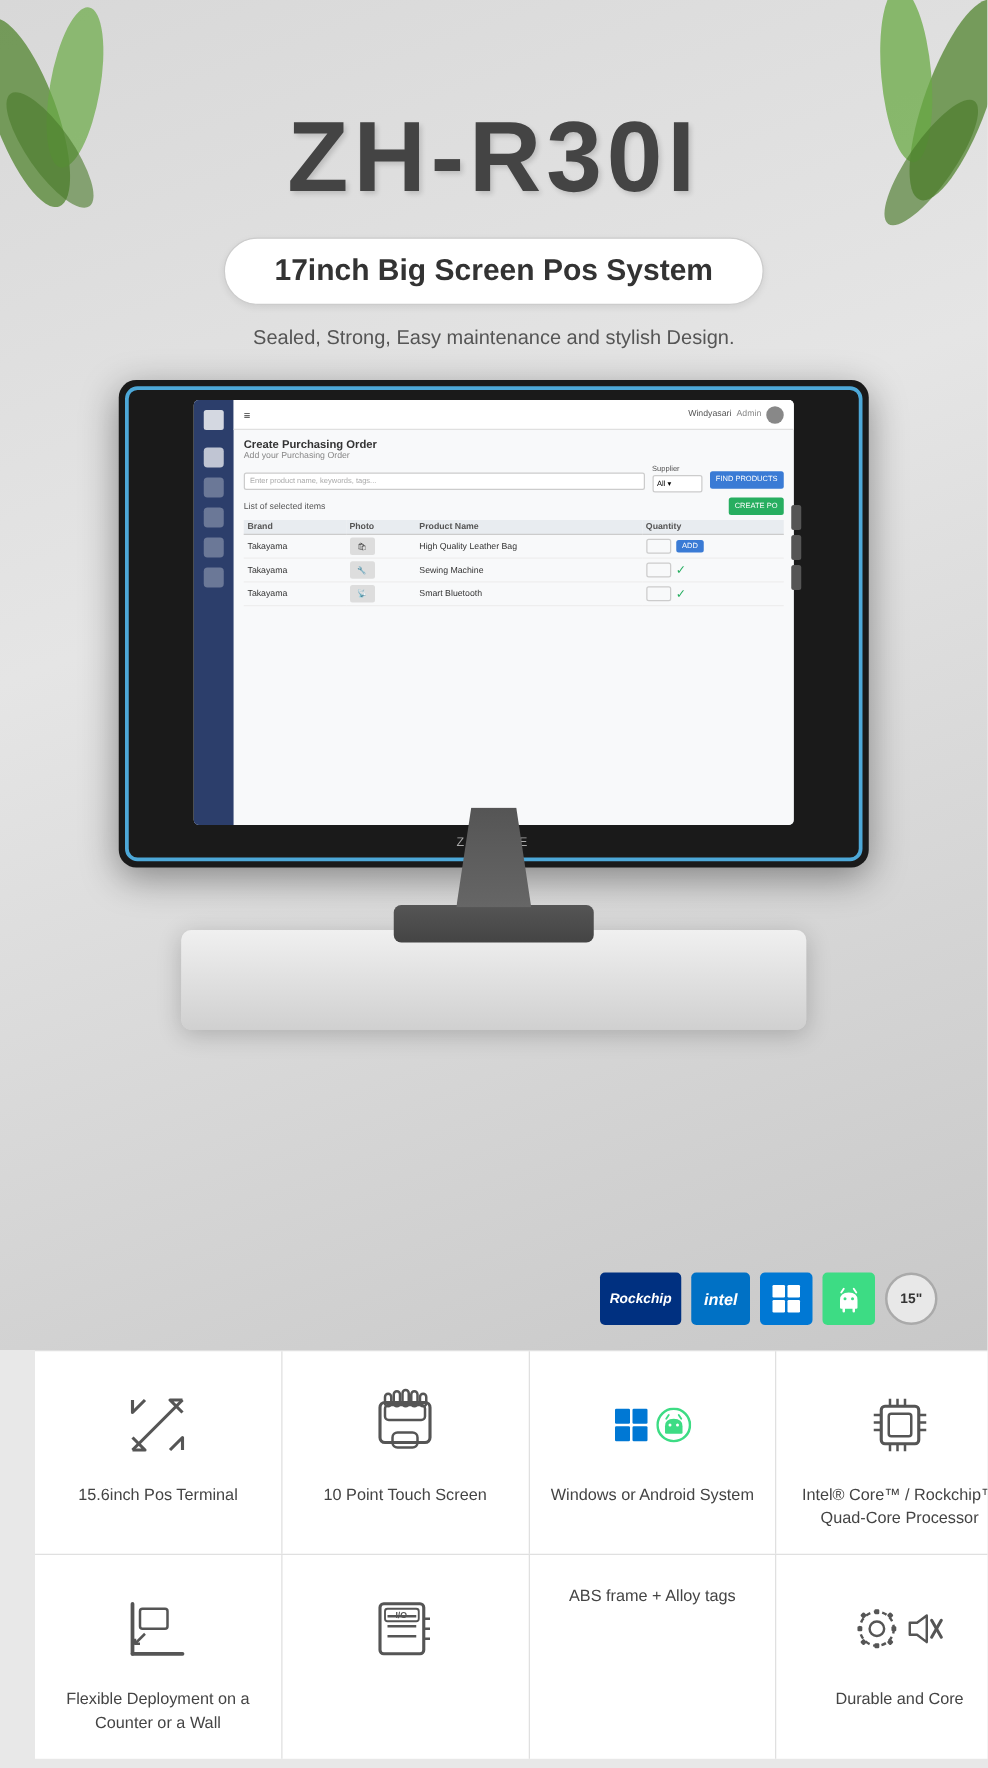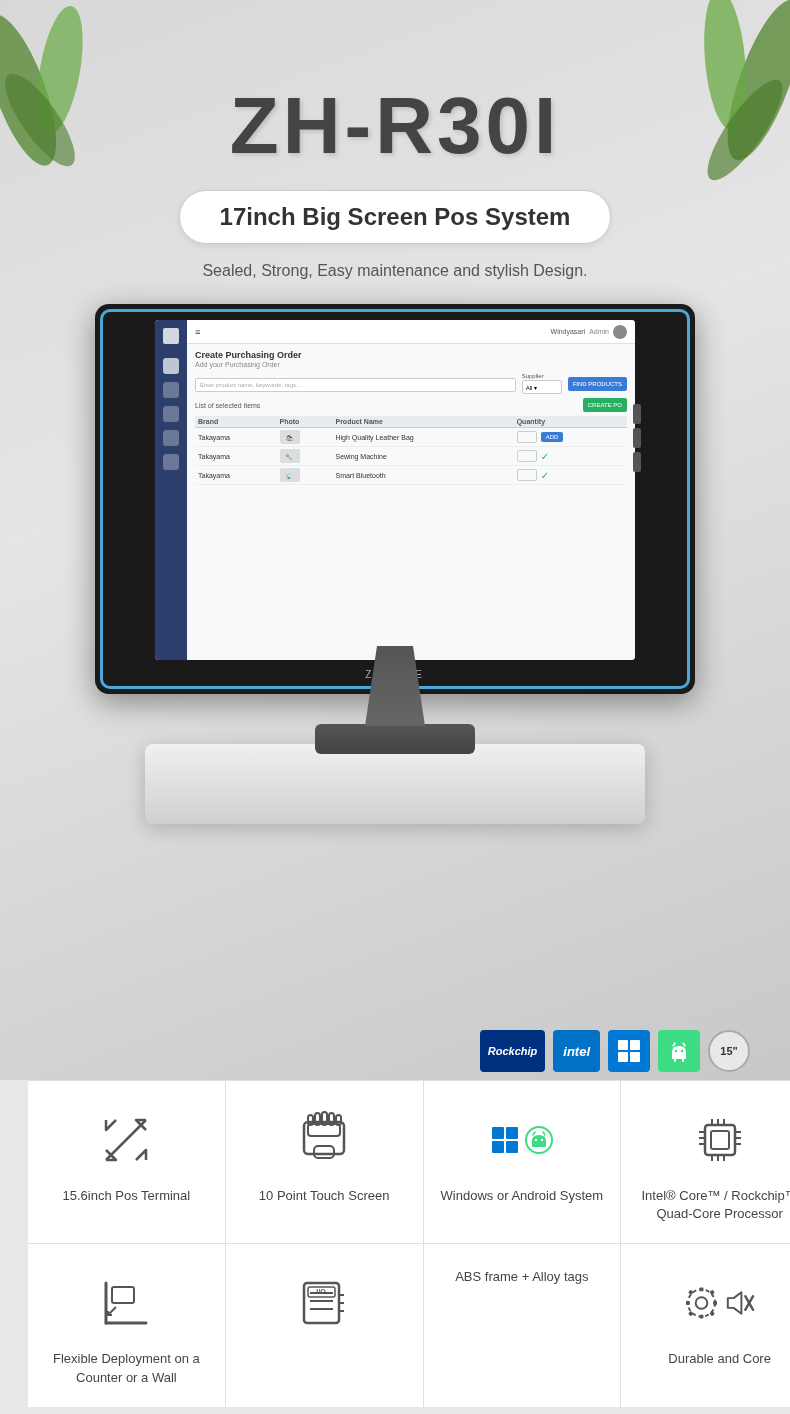--- a/index.html
+++ b/index.html
@@ -298,21 +298,21 @@
       width: 500px;
       height: 80px;
       background: linear-gradient(to bottom, #f0f0f0, #d0d0d0);
       border-radius: 8px;
       box-shadow: 0 4px 20px rgba(0,0,0,0.2);
     }
 
     
     .tech-logos {
       position: absolute;
-      bottom: 8px;
+      bottom: 20px;
       right: 40px;
       display: flex;
       gap: 8px;
       align-items: center;
       z-index: 5;
     }
 
     
     .features-section {
       width: 790px;

